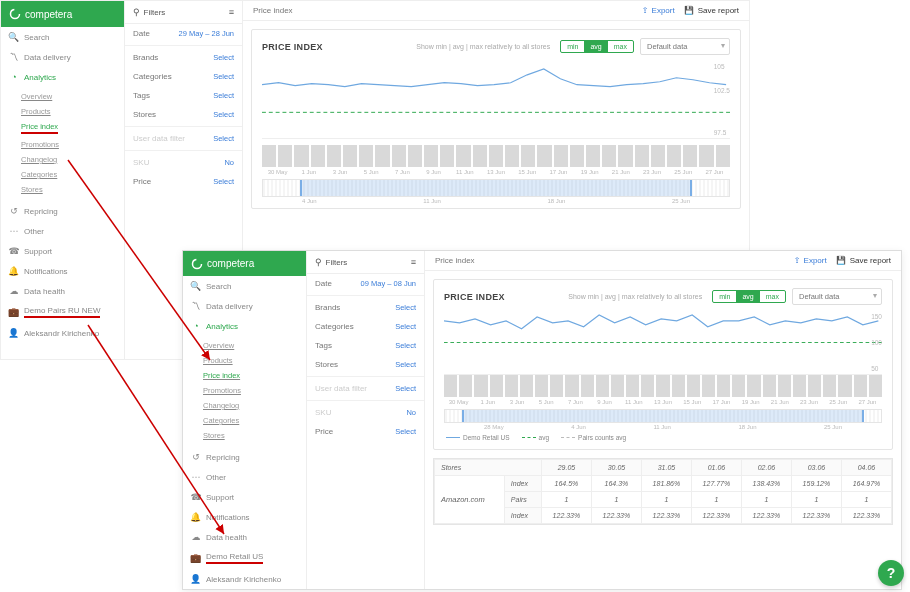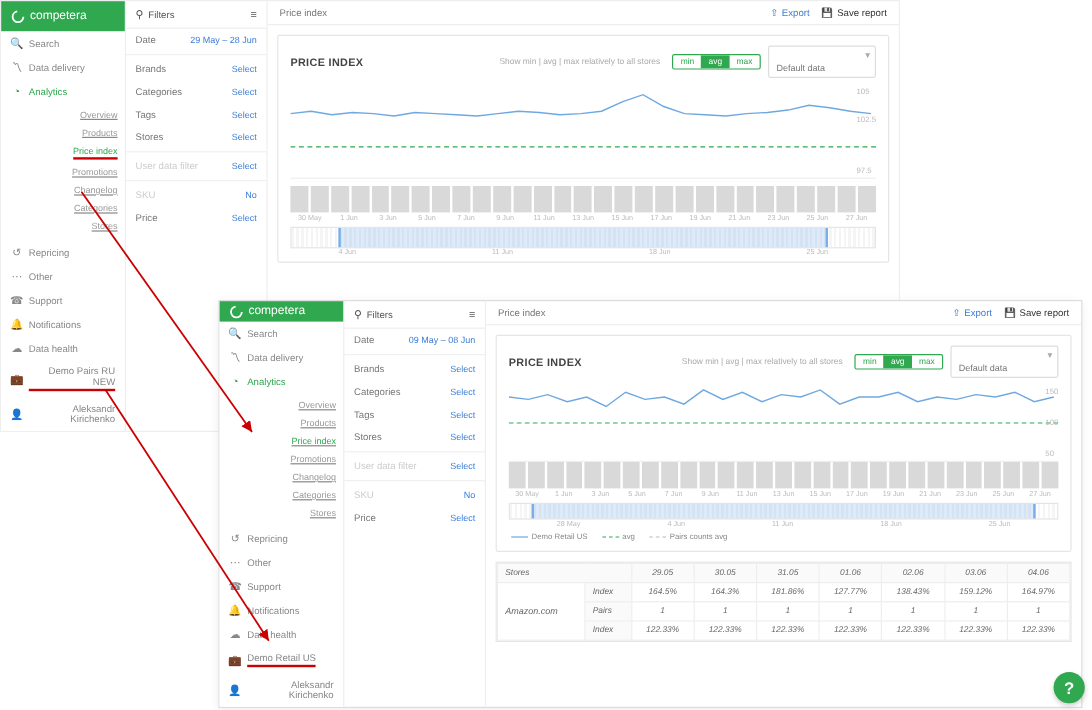--- a/index.html
+++ b/index.html
@@ -5,21 +5,21 @@
 * { margin:0; padding:0; box-sizing:border-box; font-family:Arial,Helvetica,sans-serif; }
 body { background:#fff; width:910px; height:592px; overflow:hidden; position:relative; }
 
 .app { position:absolute; background:#fff; border:1px solid #eee; display:flex; flex-direction:column; }
 .app1 { left:0; top:0; width:750px; height:360px; }
 .app2 { left:182px; top:250px; width:720px; height:340px; border:1px solid #ddd; box-shadow:0 2px 8px rgba(0,0,0,0.08);}
 
 .row { display:flex; flex:1; min-height:0; }
 
 
-.sidebar { width:104px; background:#fff; border-right:1px solid #eee; display:flex; flex-direction:column; font-size:8px; color:#888;text-align:right; }
+.sidebar { width:124px; background:#fff; border-right:1px solid #eee; display:flex; flex-direction:column; font-size:8px; color:#888; }
 .logo { background:#2fa84f; color:#fff; display:flex; align-items:center; gap:4px; height:26px; padding:0 8px; font-size:10px; font-weight:500; }
 .logo svg { width:12px; height:12px; }
 .side-item { display:flex; align-items:center; gap:5px; padding:5px 8px; cursor:pointer; }
 .side-item.active { color:#2fa84f; }
 .side-item .icon { width:10px; height:10px; display:flex; align-items:center; justify-content:center; font-size:9px;}
 .sub-list { padding:2px 0 4px 14px;text-decoration:underline; }
 .sub-item { padding:3px 6px; font-size:7.5px; color:#999; cursor:pointer;}
 .sub-item.active { color:#2fa84f; }
 .underline-red { border-bottom:2px solid #cc0000; display:inline-block; padding-bottom:1px;}
 
@@ -39,21 +39,21 @@
 .actions .act { color:#3b7dd8; cursor:pointer; display:flex; align-items:center; gap:3px;}
 .actions .act.dark { color:#333; }
 
 .chart-card { margin:8px; border:1px solid #e5e5e5; border-radius:2px; padding:8px 10px 4px; }
 .chart-head { display:flex; align-items:center; justify-content:space-between; margin-bottom:6px; gap:6px;}
 .chart-head .title { font-size:9px; font-weight:600; color:#444; letter-spacing:.3px;}
 .chart-head .hint { font-size:7px; color:#aaa; flex:1; text-align:right; padding-right:4px;}
 .toggle-group { display:flex; border:1px solid #2fa84f; border-radius:2px; overflow:hidden;}
 .toggle-group span { font-size:7px; padding:2px 6px; color:#2fa84f; cursor:pointer;}
 .toggle-group span.on { background:#2fa84f; color:#fff;}
-.dropdown { border:1px solid #ddd; font-size:7.5px; padding:13px 14px 3px 6px; color:#777; position:relative; border-radius:2px; min-width:90px;}
+.dropdown { border:1px solid #ddd; font-size:7.5px; padding:3px 14px 3px 6px; color:#777; position:relative; border-radius:2px; min-width:90px;}
 .dropdown::after { content:"▾"; position:absolute; right:4px; top:2px; font-size:8px; color:#aaa;}
 
 .plot { position:relative; height:78px; border-bottom:1px solid #eee;}
 .plot svg { width:100%; height:100%; }
 .yticks { position:absolute; right:0; top:0; height:100%; display:flex; flex-direction:column; justify-content:space-between; font-size:6.5px; color:#bbb; padding:2px 0;}
 .bars { display:flex; gap:2px; height:26px; align-items:flex-end; margin-top:2px;}
 .bars div { flex:1; background:#d9d9d9; height:22px;}
 .xticks { display:flex; font-size:6px; color:#bbb; margin-top:2px; justify-content:space-between;}
 .xticks span { flex:1; text-align:center; white-space:nowrap;}
 .brush { margin-top:4px; height:18px; background:repeating-linear-gradient(90deg,#f5f5f5,#f5f5f5 2px,#fff 2px,#fff 4px); border:1px solid #e5e5e5; position:relative;}

